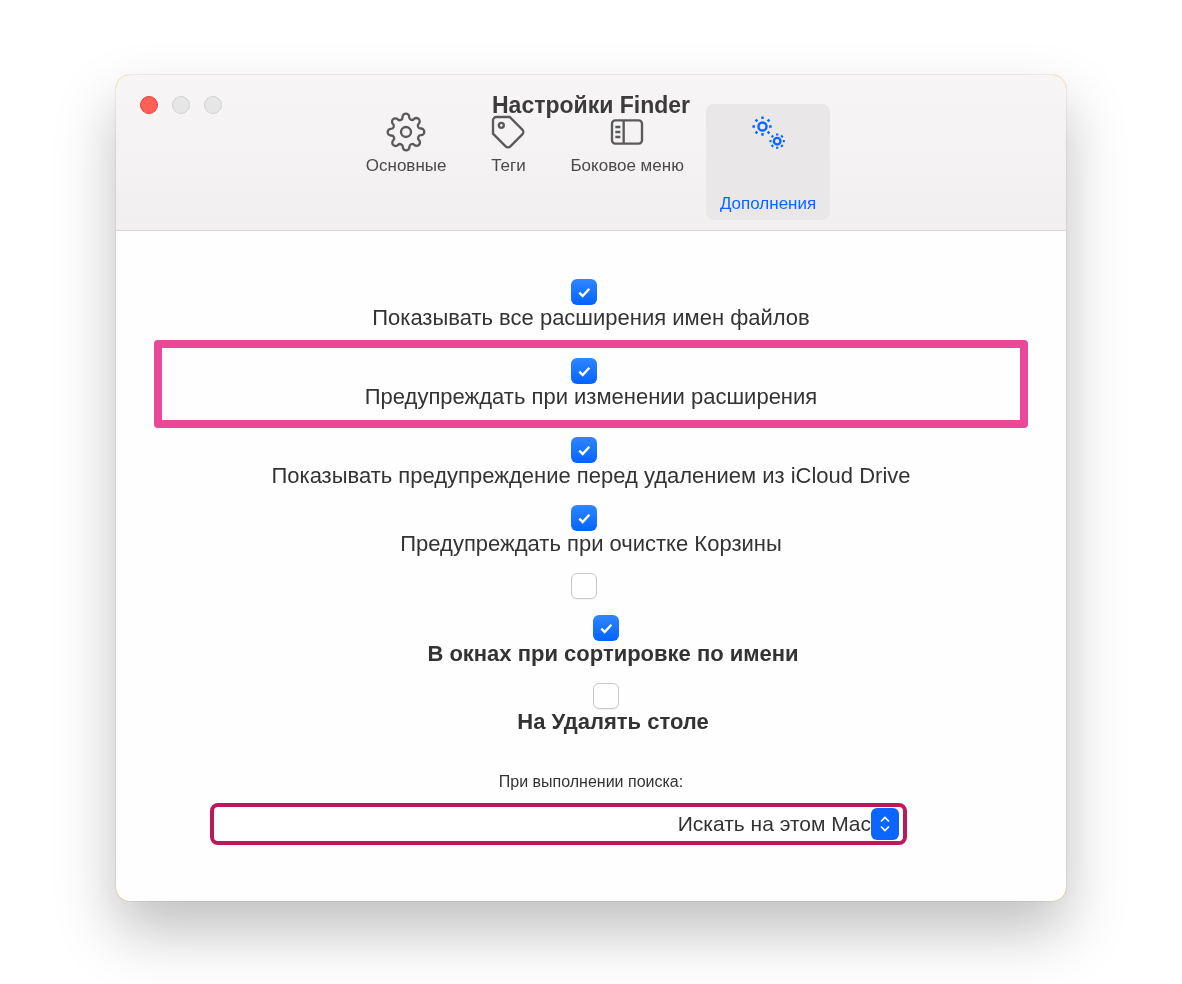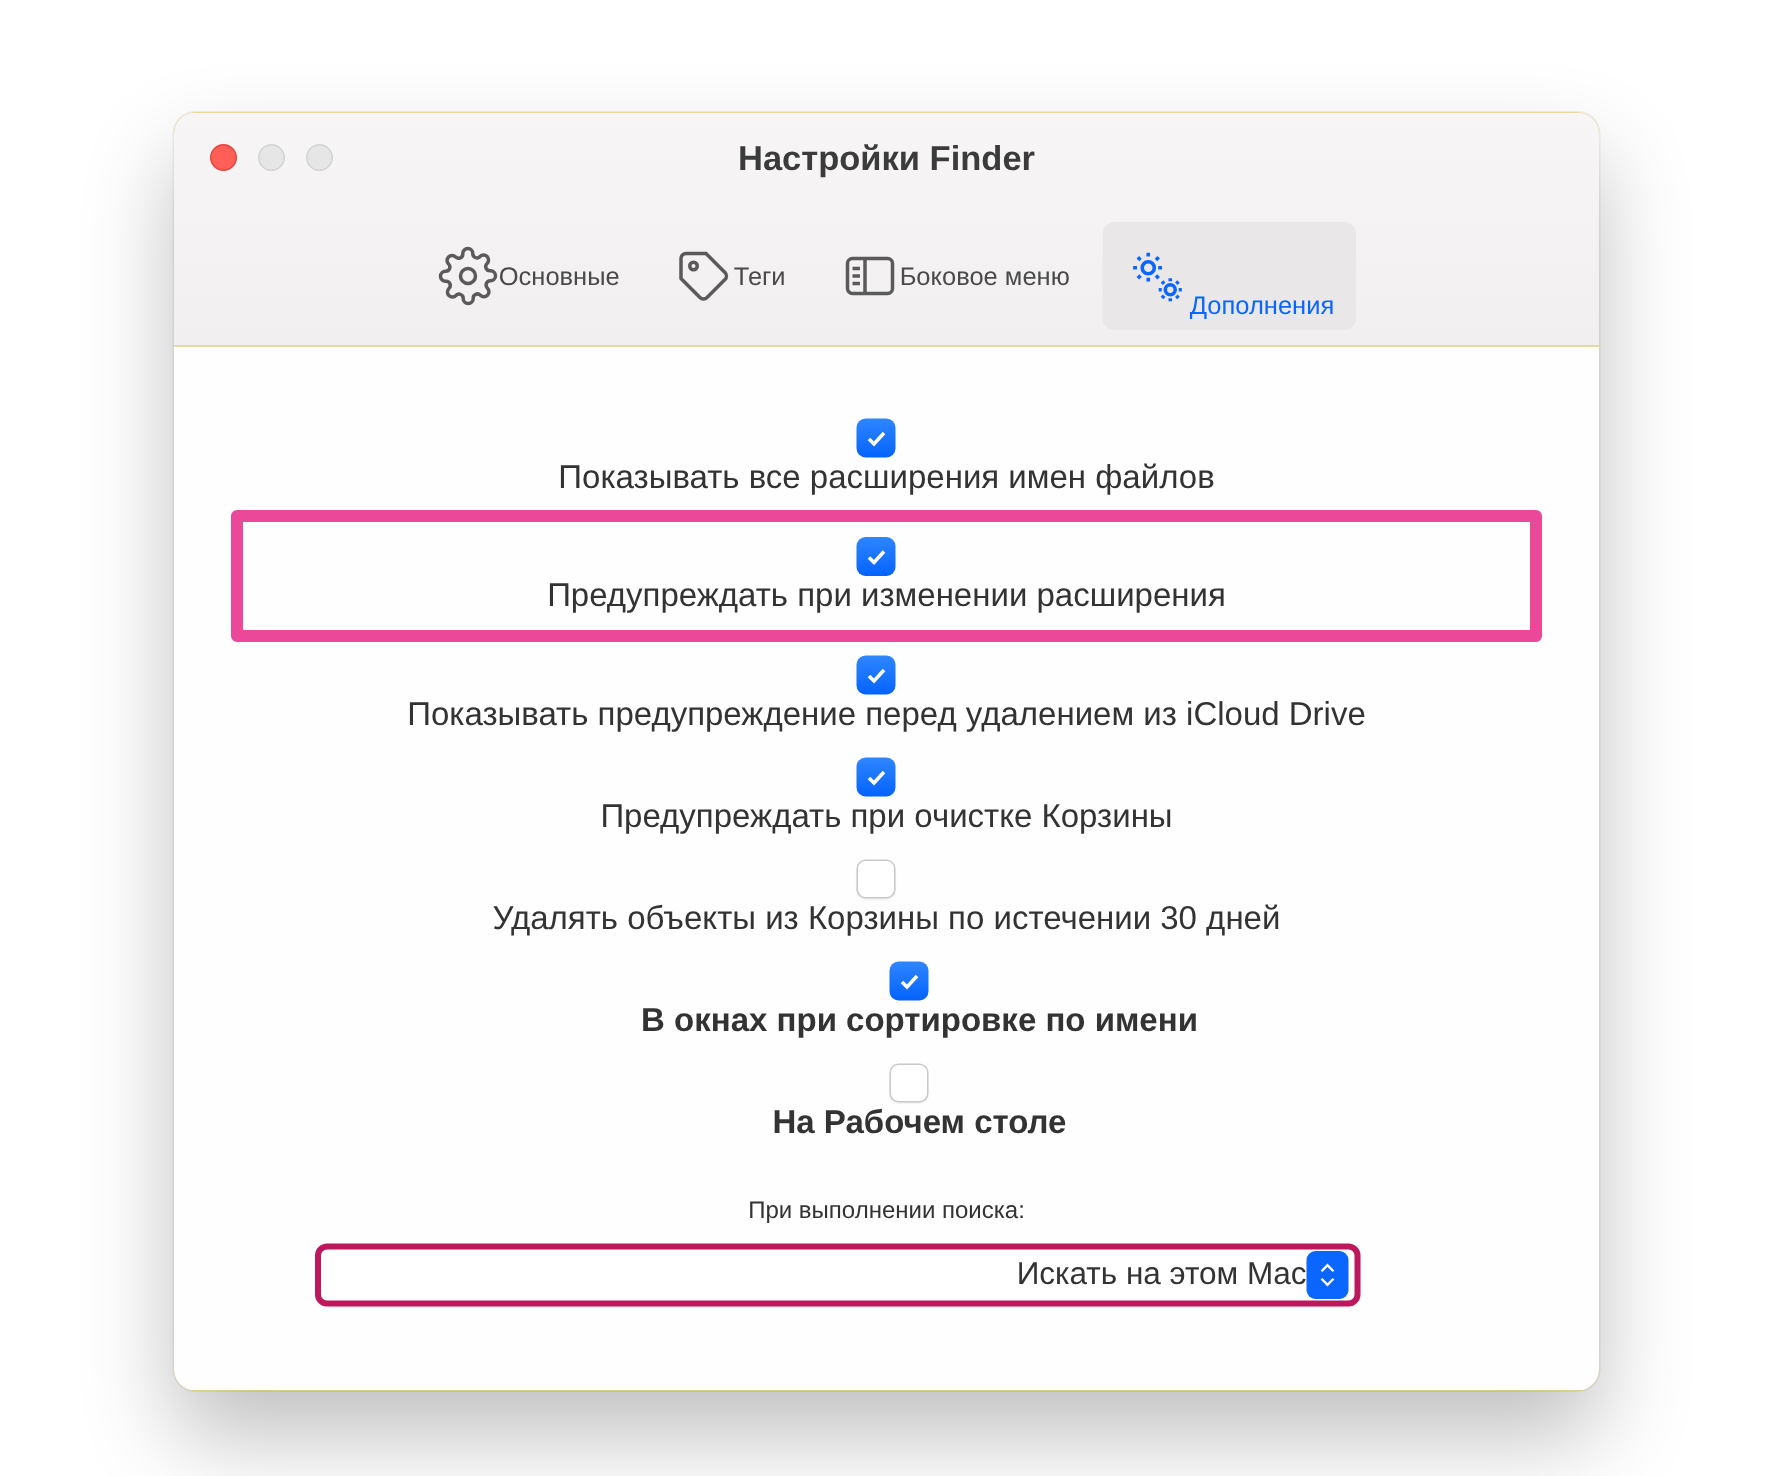--- a/index.html
+++ b/index.html
@@ -59,21 +59,21 @@
       display: flex;
       justify-content: center;
       gap: 8px;
       position: absolute;
       bottom: 10px;
       left: 0;
       right: 0;
     }
     .tab {
       display: flex;
-      flex-direction: row;
+      flex-direction: column;
       align-items: center;
       padding: 6px 14px 6px;
       border-radius: 8px;
       cursor: pointer;
       min-width: 80px;
     }
     .tab.active {
       background: #e9e7e8;
     }
     .tab .icon {
@@ -273,38 +273,37 @@
             <polyline points="5 13 10 18 20 7"></polyline>
           </svg>
       </div>
       <span>Предупреждать при очистке Корзины</span>
     </div>
 
     <div class="row">
       <div class="checkbox unchecked">
         
       </div>
-      <span>Удалять объекты из Корзины по истечении 30 дней</span>
     </div>
 
 
     <div class="row indent">
       <div class="checkbox checked">
         <svg width="16" height="16" viewBox="0 0 24 24" fill="none" stroke="#fff" stroke-width="3.5">
             <polyline points="5 13 10 18 20 7"></polyline>
           </svg>
       </div>
       <span>В окнах при сортировке по имени</span>
     </div>
 
     <div class="row indent">
       <div class="checkbox unchecked">
         
       </div>
-      <span>На Рабочем столе</span>
+      <span>На Удалять столе</span>
     </div>
 
     <div class="search-label">При выполнении поиска:</div>
 
     <div class="select-wrap">
       <div class="select">
         <span>Искать на этом Mac</span>
         <div class="arrow-btn">
           <svg width="10" height="7" viewBox="0 0 10 7">
               <polyline points="1,5.5 5,1.5 9,5.5" fill="none" stroke="#fff" stroke-width="1.6"></polyline>

